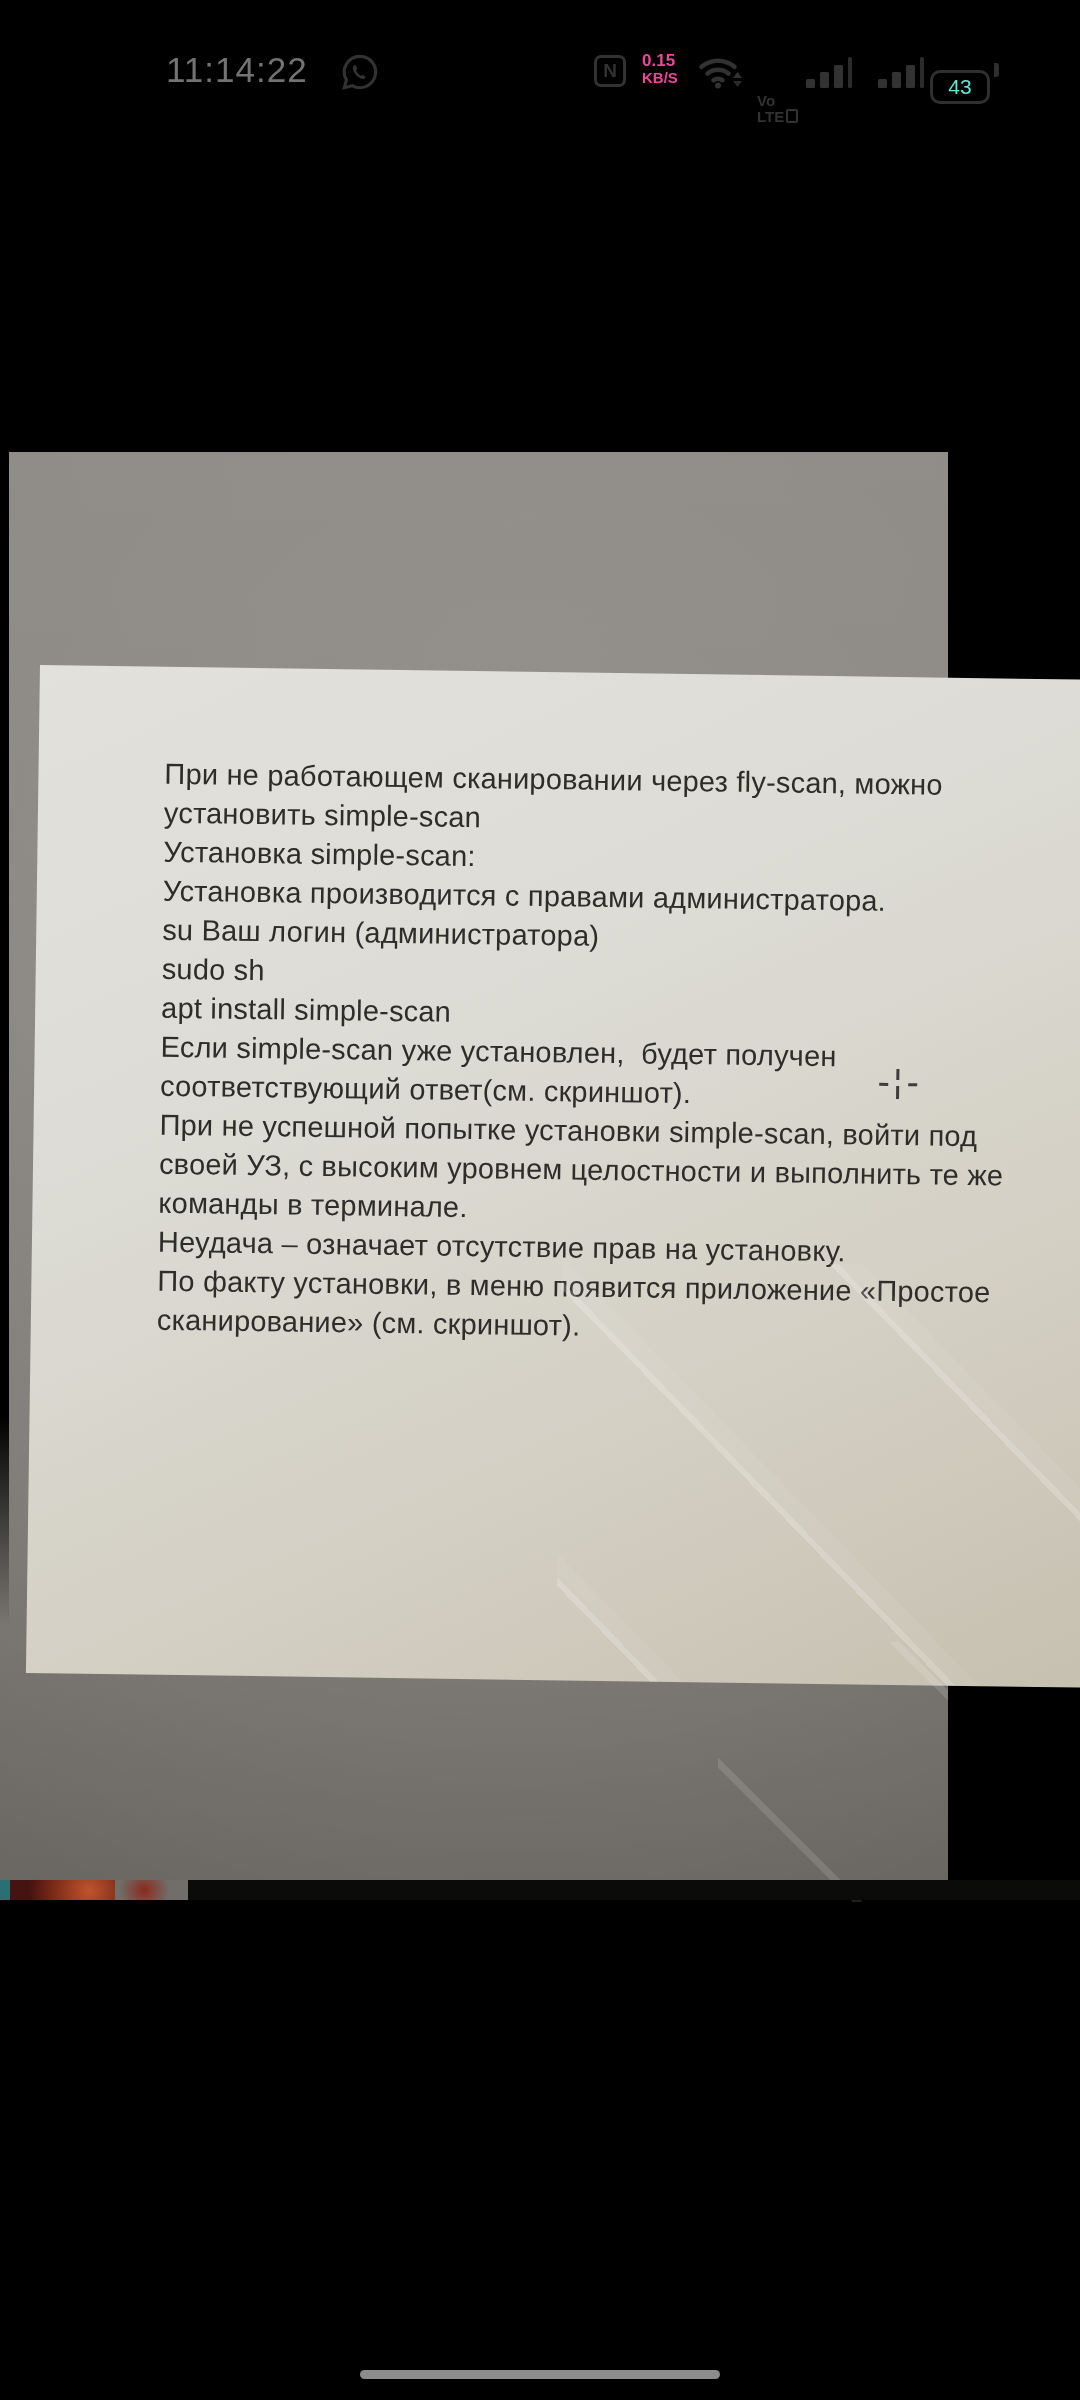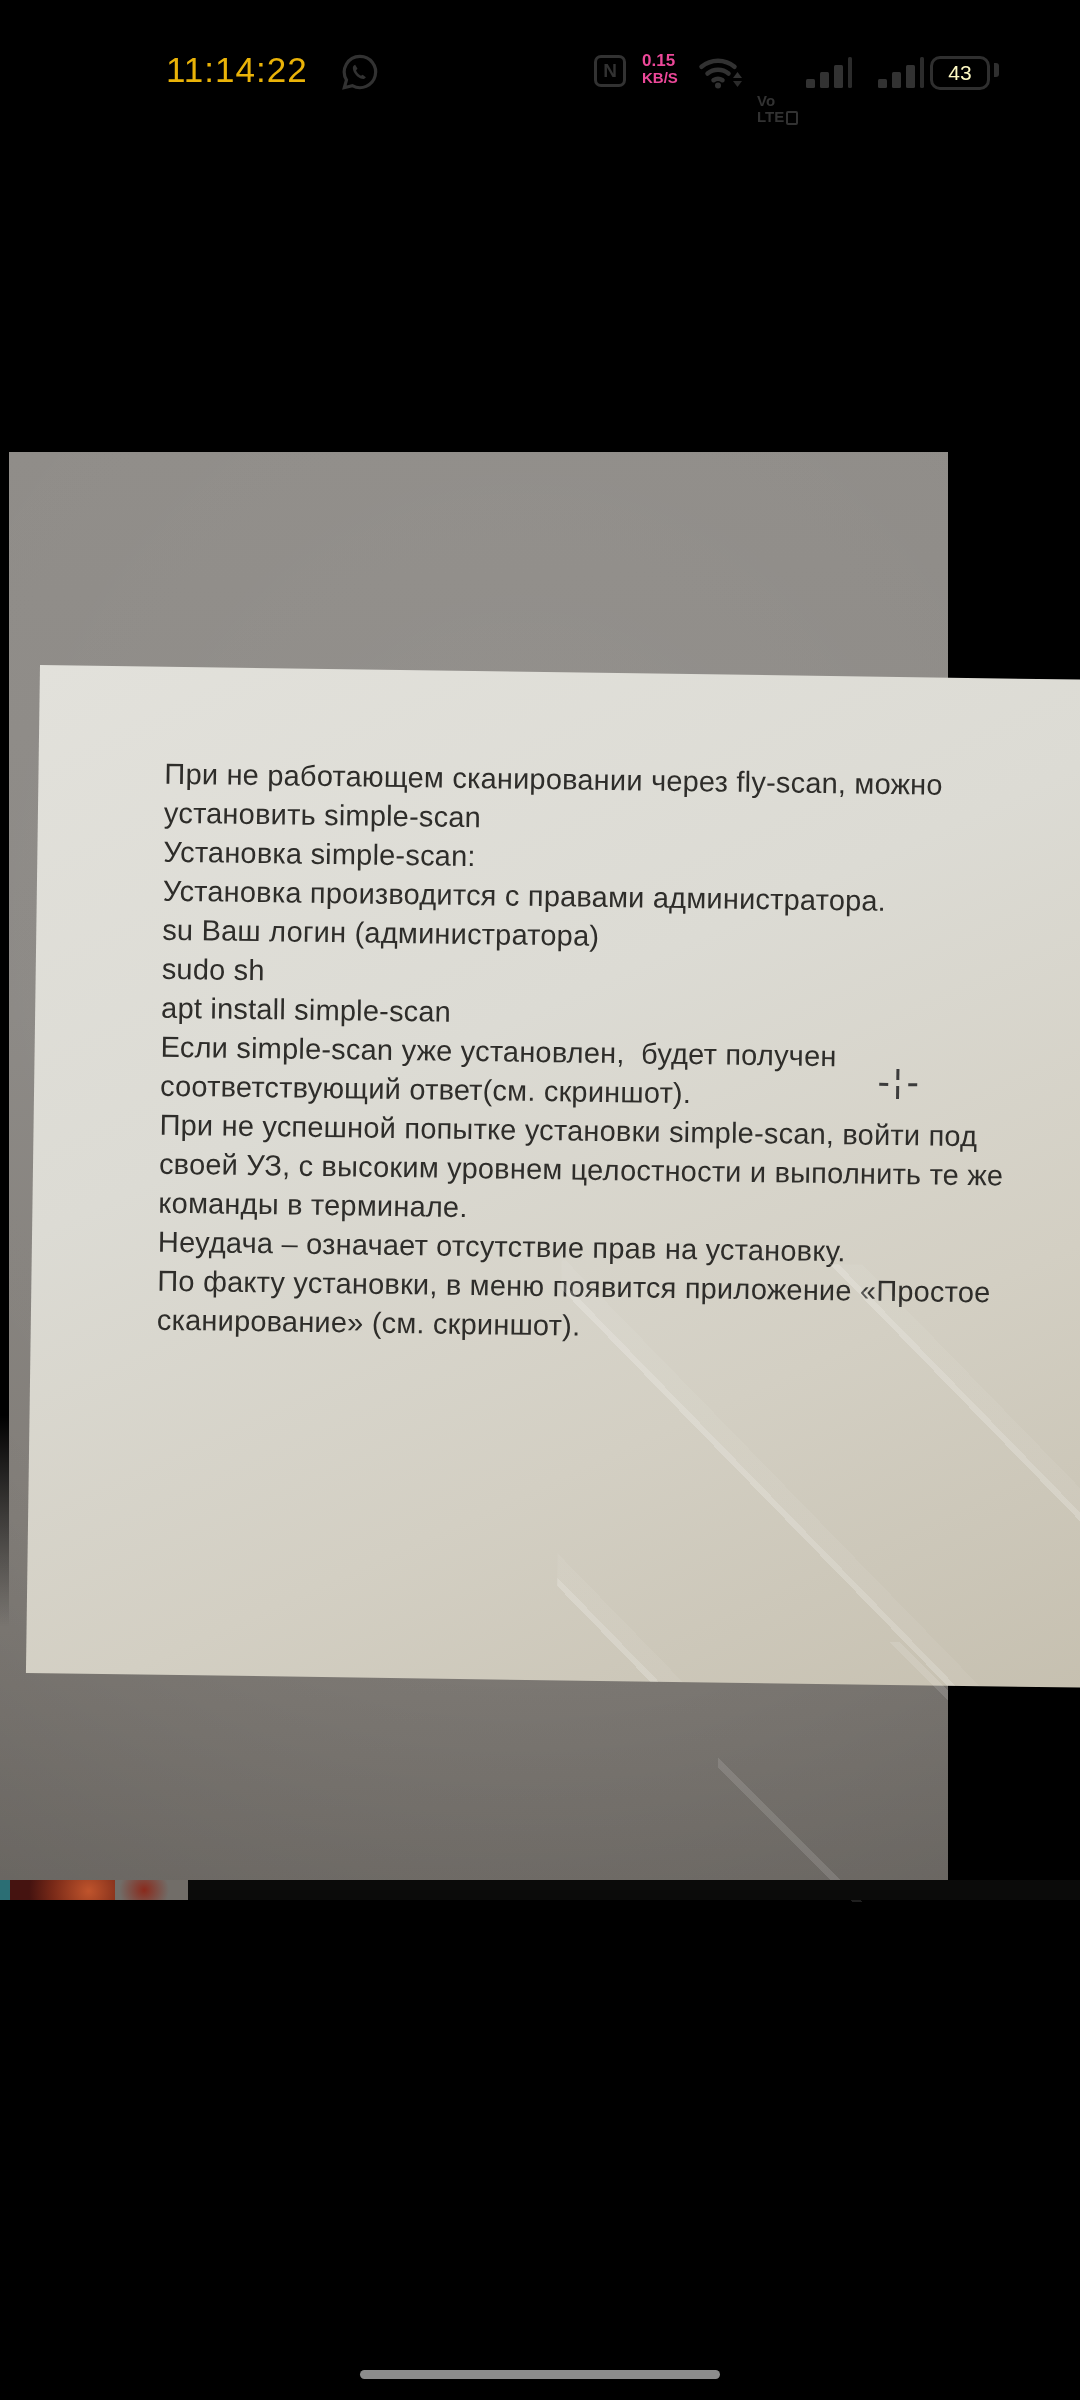--- a/index.html
+++ b/index.html
@@ -1,41 +1,41 @@
 <!DOCTYPE html>
 <html><head>
 <meta charset="utf-8">
 <style>
   html,body{margin:0;padding:0;background:#000;}
   .screen{position:relative;width:1080px;height:2400px;background:#000;overflow:hidden;
           font-family:"Liberation Sans",sans-serif;}
 
   
   .statusbar{position:absolute;left:0;top:0;width:1080px;height:130px;color:#323232;}
-  .sb-time{position:absolute;left:166px;top:50px;font-size:35px;letter-spacing:1px;color:#eab308;}
+  .sb-time{position:absolute;left:166px;top:50px;font-size:35px;letter-spacing:1px;color:#737373;}
   .sb-wa{position:absolute;left:340px;top:52px;width:40px;height:40px;}
   .sb-nfc{position:absolute;left:594px;top:55px;width:26px;height:26px;border:3px solid #323232;
           border-radius:7px;display:flex;align-items:center;justify-content:center;
           font-size:19px;font-weight:bold;color:#323232;}
   .sb-speed{position:absolute;left:642px;top:52px;line-height:17px;font-size:17px;font-weight:bold;color:#ec4899;}
   .sb-speed .unit{font-size:15px;}
   .sb-wifi{position:absolute;left:697px;top:53px;width:48px;height:38px;}
   .sb-volte{position:absolute;left:757px;top:52px;font-size:15px;font-weight:bold;line-height:16px;color:#323232;margin-top:41px;}
-  .sb-volte .row{display:flex;align-items:flex-end;gap:2px;}
+  .sb-volte .row{display:flex;align-items:flex-start;gap:2px;}
   .hd-box{display:inline-block;width:8px;height:10px;border:2px solid #323232;border-radius:2px;}
   .sb-bars{position:absolute;top:56px;height:32px;display:flex;align-items:flex-end;gap:5px;}
   .sb-bars i{display:block;background:#323232;border-radius:1.5px;}
   .sb-bars .b1{width:9px;height:9px;}
   .sb-bars .b2{width:9px;height:16px;}
   .sb-bars .b3{width:9px;height:23px;}
   .sb-bars .b4{width:4px;height:31px;background:#2b2b2b;}
   .sim1{left:806px;} .sim2{left:878px;}
-  .sb-batt{position:absolute;left:930px;top:56px;width:54px;height:28px;border:3px solid #2f2f2f;
+  .sb-batt{position:absolute;left:930px;top:70px;width:54px;height:28px;border:3px solid #2f2f2f;
            border-radius:10px;display:flex;align-items:center;justify-content:center;
-           font-size:21px;color:#fef9c3;}
+           font-size:21px;color:#5eead4;}
   .sb-batt-nub{position:absolute;left:994px;top:63px;width:5px;height:14px;background:#2f2f2f;
                border-radius:0 3px 3px 0;}
 
   
   .photo{position:absolute;left:0;top:452px;width:948px;height:1448px;
          background:linear-gradient(178deg,#908d89 0%,#8c8985 38%,#827e79 72%,#736f6a 100%);}
   .photo::before{content:"";position:absolute;inset:0;
          background:radial-gradient(130% 95% at 55% 32%,rgba(255,255,255,0.05) 0%,rgba(0,0,0,0) 55%,rgba(0,0,0,0.16) 100%);}
   .sliver{position:absolute;left:0;top:0;width:9px;height:1175px;
           background:linear-gradient(180deg,#000 0%,#000 82%,rgba(0,0,0,0) 100%);}

